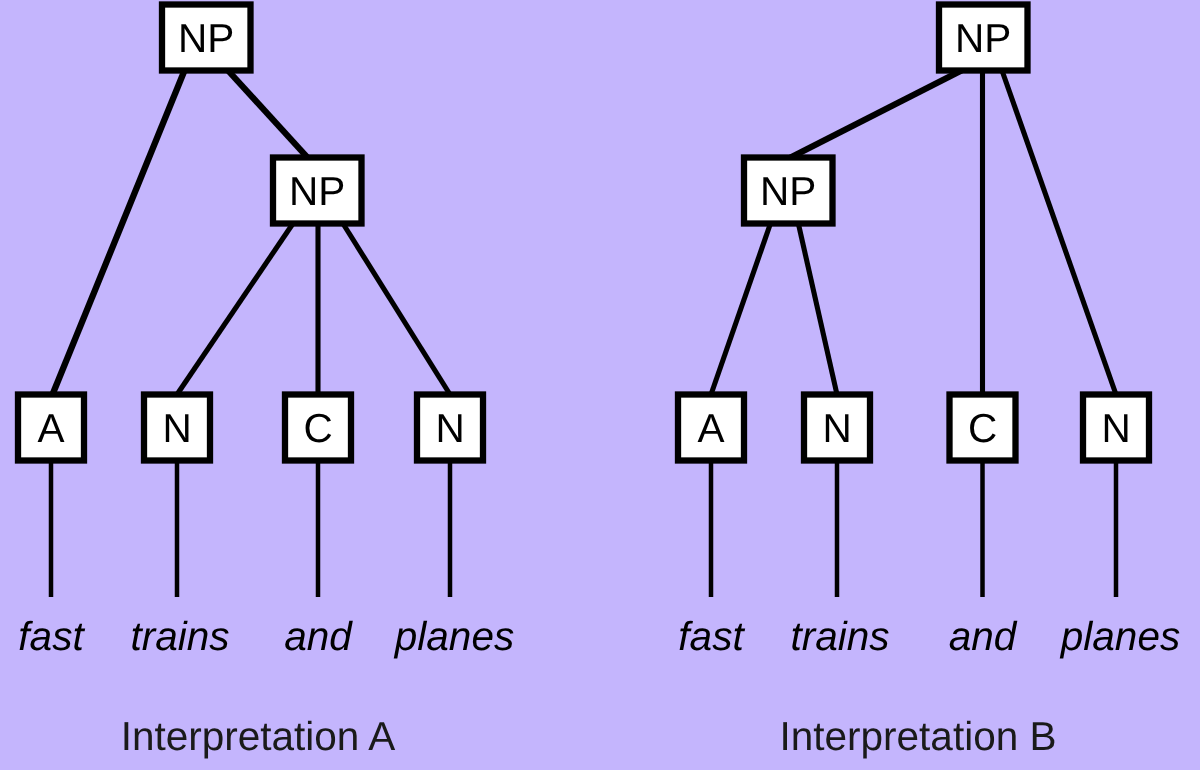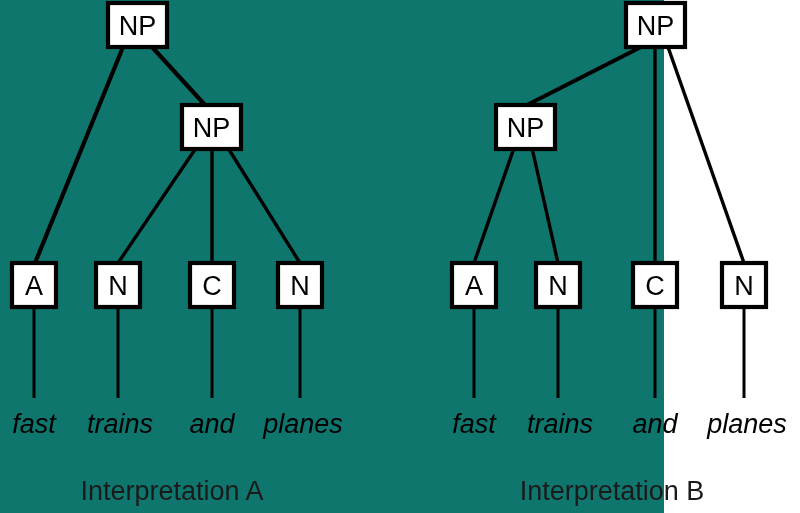--- a/index.html
+++ b/index.html
@@ -8,23 +8,23 @@
     background: #ffffff;
   }
   body {
     width: 800px;
     height: 513px;
     font-family: "Liberation Sans", sans-serif;
     overflow: hidden;
   }
   #figure {
     position: relative;
-    width: 664px;
+    width: 800px;
     height: 513px;
-    background: #0f766e;
+    background: #c4b5fd;
   }
   svg.tree-canvas {
     position: absolute;
     top: 0;
     left: 0;
     width: 800px;
     height: 513px;
     display: block;
   }
   .edge {

